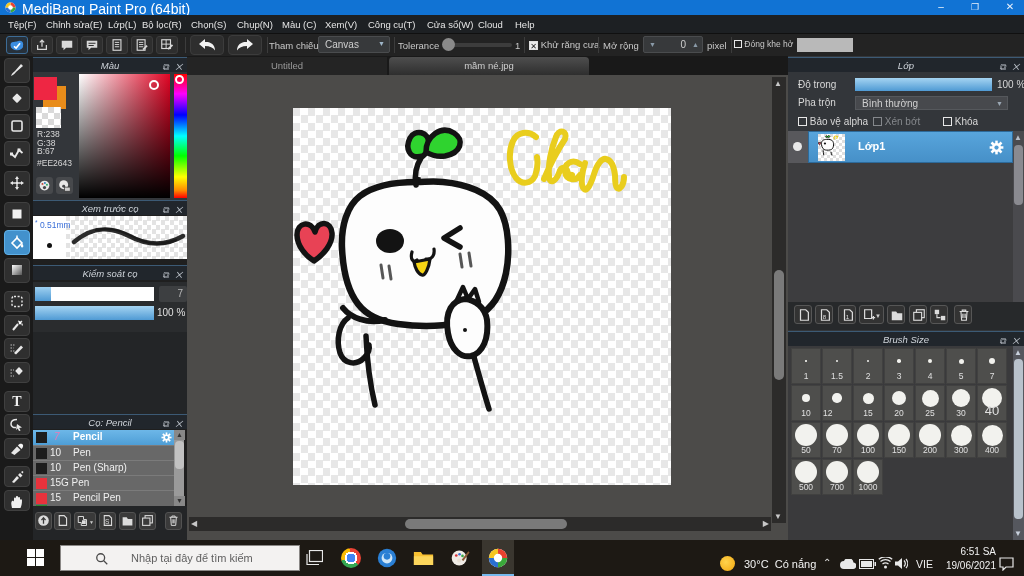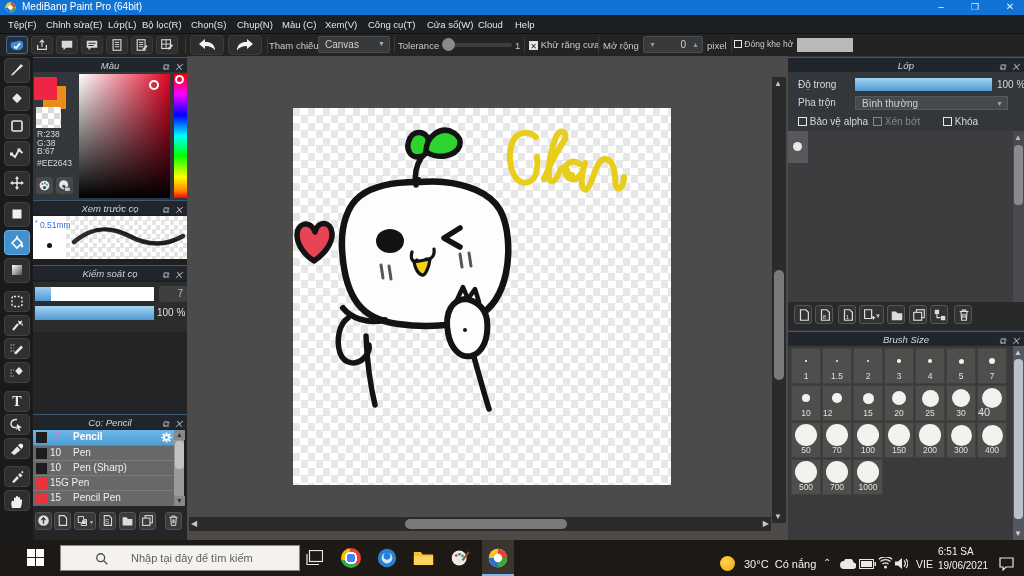--- a/index.html
+++ b/index.html
@@ -3,21 +3,21 @@
 <meta charset="utf-8">
 <style>
   * { margin:0; padding:0; box-sizing:border-box; }
   html,body { width:1024px; height:576px; overflow:hidden; }
   body { font-family:"Liberation Sans", sans-serif; }
   #app { position:relative; width:1024px; height:576px; background:#1b1b1b; }
   .abs { position:absolute; }
 
   
   #titlebar { position:absolute; left:0; top:0; width:1024px; height:15px; background:#1173d4; color:#fff; }
-  #titlebar .title { position:absolute; left:22px; top:1px; font-size:10px; }
+  #titlebar .title { position:absolute; left:22px; top:1px; font-size:14px; }
   .winbtn { position:absolute; top:0; height:15px; width:30px; color:#eaf2fb; font-size:10px; text-align:center; line-height:14px; }
 
   
   #menubar { position:absolute; left:0; top:15px; width:1024px; height:19px; background:#1d2023; color:#e6e6e6; font-size:9.5px; line-height:19px; border-bottom:1px solid #101010; }
   #menubar span { position:absolute; top:0; white-space:nowrap; }
 
   
   #toolbar { position:absolute; left:0; top:34px; width:1024px; height:22px; background:#232323; color:#c9c9c9; font-size:10.5px; }
   .tbtn { position:absolute; top:2px; width:22px; height:18px; background:#2e2e2e; border:1px solid #3c3c3c; border-radius:3px; }
   .tsep { position:absolute; top:3px; width:1px; height:16px; background:#3c3c3c; }
@@ -341,20 +341,24 @@
             <rect x="2" y="5" width="9" height="9" fill="#3a3a3a" stroke="#dcdcdc" stroke-width="1.3"></rect>
           </svg></div>
       <div class="abs" style="left:132px;top:6px;width:17px;height:18px;background:#3a3a3a;border:1px solid #525252;border-radius:3px"><svg width="13" height="13" viewBox="0 0 16 16" style="margin:1px">
             <path d="M3 4 h10 M6 4 V2.5 h4 V4 M4.5 4 l0.8 10 h5.4 l0.8 -10" fill="none" stroke="#dcdcdc" stroke-width="1.2"></path>
             <path d="M6.5 6.5 v5 M8 6.5 v5 M9.5 6.5 v5" stroke="#dcdcdc" stroke-width="0.9"></path>
           </svg></div>
     </div>
   </div>
 
   <div id="center">
+    <div id="tabsrow">
+      <div class="tab" style="left:0;width:200px;background:#242424;color:#9a9a9a;line-height:18px">Untitled</div>
+      <div class="tab" style="left:202px;width:200px;background:linear-gradient(#4e4e4e,#2e2e2e);color:#cfcfcf;line-height:18px;border-radius:4px 4px 0 0">mầm né.jpg</div>
+    </div>
     <div id="canvas">
       <svg width="378" height="377" viewBox="0 0 378 377">
 
         <g fill="none" stroke="#e9cd1d" stroke-width="6" stroke-linecap="round">
           <path d="M243 29 C235 22 224 24 220 33 C215 44 216 61 223 70 C229 77 238 76 242 68 C244 63 245 55 244 49"></path>
           <path d="M251 71 C259 52 268 37 272 31 C275 23 266 20 263 29 C258 41 255 57 256 68 C256 76 262 75 266 65 C268 58 273 58 275 65 C276 70 277 71 279 67"></path>
           <path d="M287 56 C279 50 271 56 272 64 C273 72 283 74 287 67"></path>
           <path d="M292 55 C289 64 287 77 291 81 C294 84 298 76 301 66 C304 56 309 50 313 51 C318 52 321 59 322 67 C322 73 322 78 324 80 C327 82 331 77 331 69"></path>
         </g>
 
@@ -412,20 +416,43 @@
       <div class="abs" style="left:10px;top:25px">Pha trộn</div>
       <div class="abs" style="left:67px;top:24px;width:153px;height:14px;background:#47494d;border:1px solid #55585c;color:#d0d0d0;padding:1px 0 0 6px">Bình thường<span style="position:absolute;right:4px;top:3px;font-size:7px;color:#9aa7b3">▼</span></div>
       <div class="abs" style="left:10px;top:44px"><span class="chk"></span> Bảo vệ alpha</div>
       <div class="abs" style="left:85px;top:44px;color:#85888c"><span class="chk" style="border-color:#85888c"></span> Xén bớt</div>
       <div class="abs" style="left:155px;top:44px"><span class="chk"></span> Khóa</div>
     </div>
     <div class="abs" style="left:0;top:75px;width:236px;height:171px;background:#3d3d3f">
       <div class="abs" style="left:0;top:0;width:20px;height:32px;background:#58585c">
           <div class="abs" style="left:5px;top:11px;width:9px;height:9px;background:#e8e8e8;border-radius:50%"></div>
         </div>
+      <div class="abs" style="left:20px;top:0;width:205px;height:32px;background:linear-gradient(#58a5dc,#4690c8);border:1px solid #2d6a9a">
+        <div class="abs" style="left:9px;top:2px;width:27px;height:27px;background:repeating-conic-gradient(#ffffff 0 25%, #dedede 0 50%);background-size:6px 6px">
+          <svg width="27" height="27" viewBox="0 0 378 377">
+              <path d="M122 75 C100 74 74 82 62 94 C50 106 46 128 49 148 C52 170 58 190 70 204 C80 215 90 221 101 223 C130 228 170 226 188 216 C202 208 212 192 216 170 C220 148 218 120 208 103 C198 86 175 77 152 75 Z" fill="#fdfdfd" stroke="#131313" stroke-width="14"></path>
+              <path d="M129 47 C114 54 102 44 108 31 C114 19 130 20 131 35 Z M131 42 C132 26 148 15 160 24 C171 32 166 46 150 48 Z" fill="#2fd32f" stroke="#131313" stroke-width="10"></path>
+              <ellipse cx="97" cy="133" rx="16" ry="14" fill="#131313"></ellipse>
+              <path d="M22 124 C18 112 4 114 4 127 C4 138 13 148 21 153 C30 147 40 136 39 125 C38 113 25 112 22 124 Z" fill="#e84255" stroke="#131313" stroke-width="10"></path>
+              <path d="M268 36 C258 24 238 24 228 38 C220 50 224 66 236 72 M260 68 C266 52 274 34 277 25" stroke="#e9cd1d" stroke-width="16" fill="none"></path>
+              <path d="M72 228 C73 252 76 276 81 297 M180 247 C185 266 191 285 197 301" stroke="#131313" stroke-width="14" fill="none"></path>
+            </svg>
+        </div>
+        <div class="abs" style="left:49px;top:8px;color:#fff;font-size:11px;font-weight:bold">Lớp1</div>
+        <svg class="abs" style="right:8px;top:8px" width="15" height="15" viewBox="0 0 12 12">
+            <g stroke="#fff" stroke-width="2">
+              <line x1="6" y1="0.5" x2="6" y2="11.5"></line>
+              <line x1="0.5" y1="6" x2="11.5" y2="6"></line>
+              <line x1="2" y1="2" x2="10" y2="10"></line>
+              <line x1="10" y1="2" x2="2" y2="10"></line>
+            </g>
+            <circle cx="6" cy="6" r="3.6" fill="#fff"></circle>
+            <circle cx="6" cy="6" r="1.7" fill="#4f9cd4"></circle>
+          </svg>
+      </div>
       <div class="abs" style="left:225px;top:0;width:11px;height:171px;background:#4a4a4e">
         <div class="abs" style="left:1px;top:2px;color:#b8bec8;font-size:8px">▲</div>
         <div class="abs" style="left:1px;top:14px;width:9px;height:60px;background:#8a8a90;border-radius:4px"></div>
       </div>
     </div>
     <div class="abs" style="left:0;top:246px;width:236px;height:28px;background:#27292b">
       <div class="abs" style="left:6px;top:3px;width:18px;height:19px;background:#333;border:1px solid #565656;border-radius:3px"><svg width="14" height="14" viewBox="0 0 16 16" style="margin:2px">
             <path d="M4 2 h6 l3 3 v9 h-9 Z" fill="none" stroke="#dcdcdc" stroke-width="1.4"></path>
           </svg></div>
       <div class="abs" style="left:27px;top:3px;width:18px;height:19px;background:#333;border:1px solid #565656;border-radius:3px"><svg width="14" height="14" viewBox="0 0 16 16" style="margin:2px">
@@ -506,21 +533,21 @@
         <div style="position:absolute;left:127px;top:39px;width:30px;height:36px;background:#4e4e4c;border:1px solid #414140">
           <div style="position:absolute;left:50%;top:12px;width:17px;height:17px;margin-left:-8.5px;margin-top:-8.5px;background:#f2f2ee;border-radius:50%"></div>
           <div style="position:absolute;left:0;bottom:2px;width:100%;text-align:center;color:#e0e0e0;font-size:8.5px">25</div>
         </div>
         <div style="position:absolute;left:158px;top:39px;width:30px;height:36px;background:#4e4e4c;border:1px solid #414140">
           <div style="position:absolute;left:50%;top:12px;width:18.5px;height:18.5px;margin-left:-9.25px;margin-top:-9.25px;background:#f2f2ee;border-radius:50%"></div>
           <div style="position:absolute;left:0;bottom:2px;width:100%;text-align:center;color:#e0e0e0;font-size:8.5px">30</div>
         </div>
         <div style="position:absolute;left:189px;top:39px;width:30px;height:36px;background:#4e4e4c;border:1px solid #414140">
           <div style="position:absolute;left:50%;top:12px;width:20px;height:20px;margin-left:-10px;margin-top:-10px;background:#f2f2ee;border-radius:50%"></div>
-          <div style="position:absolute;left:0;bottom:2px;width:100%;text-align:left;color:#e0e0e0;font-size:11px">40</div>
+          <div style="position:absolute;left:0;bottom:2px;width:100%;text-align:center;color:#e0e0e0;font-size:13px">40</div>
         </div>
         <div style="position:absolute;left:3px;top:76px;width:30px;height:36px;background:#4e4e4c;border:1px solid #414140">
           <div style="position:absolute;left:50%;top:12px;width:22px;height:22px;margin-left:-11px;margin-top:-11px;background:#f2f2ee;border-radius:50%"></div>
           <div style="position:absolute;left:0;bottom:2px;width:100%;text-align:center;color:#e0e0e0;font-size:8.5px">50</div>
         </div>
         <div style="position:absolute;left:34px;top:76px;width:30px;height:36px;background:#4e4e4c;border:1px solid #414140">
           <div style="position:absolute;left:50%;top:12px;width:22px;height:22px;margin-left:-11px;margin-top:-11px;background:#f2f2ee;border-radius:50%"></div>
           <div style="position:absolute;left:0;bottom:2px;width:100%;text-align:center;color:#e0e0e0;font-size:8.5px">70</div>
         </div>
         <div style="position:absolute;left:65px;top:76px;width:30px;height:36px;background:#4e4e4c;border:1px solid #414140">
@@ -624,19 +651,19 @@
       </svg>
     <svg class="abs" style="left:878px;top:17px" width="15" height="12" viewBox="0 0 15 12">
         <circle cx="7.5" cy="10" r="1.5" fill="#e8e8e8"></circle>
         <path d="M4.5 7 A5 5 0 0 1 10.5 7 M2.5 4.5 A8 8 0 0 1 12.5 4.5 M0.8 2.2 A10.5 10.5 0 0 1 14.2 2.2" fill="none" stroke="#e8e8e8" stroke-width="1.3"></path>
       </svg>
     <svg class="abs" style="left:894px;top:17px" width="14" height="13" viewBox="0 0 14 13">
         <path d="M1 4.5 h3 L8 1 v11 L4 8.5 h-3 Z" fill="#e8e8e8"></path>
         <path d="M10 3.5 a4.5 4.5 0 0 1 0 6 M12 2 a7 7 0 0 1 0 9" stroke="#e8e8e8" stroke-width="1.2" fill="none"></path>
       </svg>
     <div class="abs" style="left:916px;top:18px;color:#f2f2f2;font-size:10.5px">VIE</div>
-    <div class="abs" style="left:938px;top:5px;width:58px;color:#f2f2f2;font-size:10px;text-align:left;line-height:14px;white-space:nowrap">6:51 SA<br>19/06/2021</div>
+    <div class="abs" style="left:938px;top:5px;width:58px;color:#f2f2f2;font-size:10px;text-align:right;line-height:14px;white-space:nowrap">6:51 SA<br>19/06/2021</div>
     <svg class="abs" style="left:999px;top:17px" width="15" height="14" viewBox="0 0 15 14">
         <path d="M1 1 h13 v9 h-7 l-3 3 v-3 h-3 Z" fill="none" stroke="#e8e8e8" stroke-width="1.2"></path>
       </svg>
   </div>
 
 </div>
 
 </body></html>

